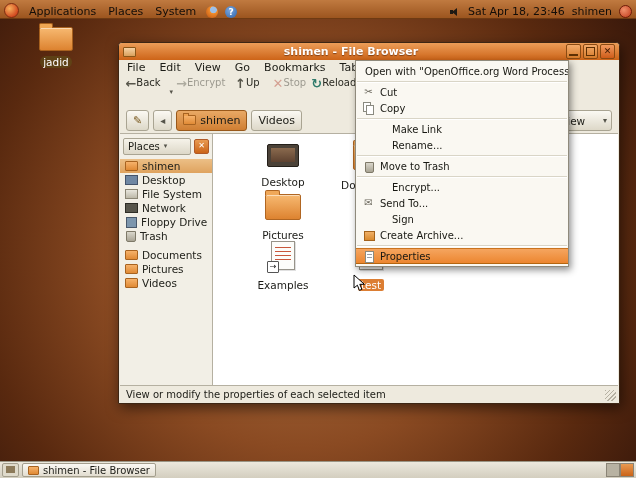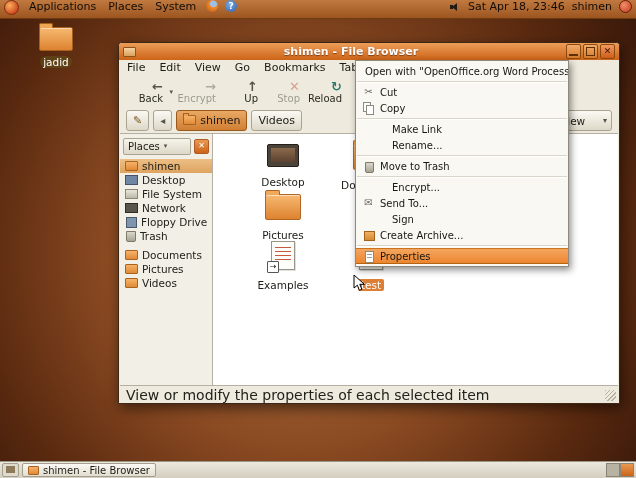--- a/index.html
+++ b/index.html
@@ -3,21 +3,21 @@
 <meta charset="utf-8">
 <style>
   html,body{margin:0;padding:0;}
   body{font-family:"DejaVu Sans","Liberation Sans",sans-serif;}
   .screen{position:relative;width:636px;height:478px;overflow:hidden;
     background:radial-gradient(circle 430px at 300px 255px,#b57a4a 0%,#8a4a22 45%,#59290f 75%,#33150a 100%);}
 
   
   .top-panel{position:absolute;left:0;top:0;right:0;height:18px;z-index:40;
     background:linear-gradient(#c07a40,#9c551f);border-bottom:1px solid #6e3a12;
-    display:flex;align-items:flex-start;padding:0 4px;gap:7px;font-size:11px;color:#120d08;}
+    display:flex;align-items:flex-end;padding:0 4px;gap:7px;font-size:11px;color:#120d08;}
   .panel-menu{padding:0 3px;cursor:default;}
   .logo{width:13px;height:13px;border-radius:50%;background:radial-gradient(circle at 35% 35%,#f7b05c,#d2491f 72%);border:1px solid #7e2c10;}
   .ff-icon{width:12px;height:12px;border-radius:50%;background:radial-gradient(circle at 62% 32%,#9cc0e8 0 28%,#ef8c2c 34%,#c45a14 90%);}
   .help-icon{width:12px;height:12px;border-radius:50%;background:radial-gradient(circle at 40% 35%,#7aa8e0,#2d62a8);position:relative;}
   .help-icon::before{content:"?";position:absolute;left:0;right:0;top:0;text-align:center;font-size:9px;line-height:12px;color:#fff;font-weight:bold;}
   .panel-right{margin-left:auto;display:flex;align-items:center;gap:7px;}
   .vol{position:relative;width:11px;height:10px;}
   .vol::before{content:"";position:absolute;left:0;top:3px;width:3px;height:4px;background:#1e1a14;}
   .vol::after{content:"";position:absolute;left:2px;top:1px;width:0;height:0;border-top:4px solid transparent;border-bottom:4px solid transparent;border-right:5px solid #1e1a14;}
   .power-icon{width:11px;height:11px;border-radius:50%;background:radial-gradient(circle at 35% 35%,#f0906a,#c23a1a);border:1px solid #6e1c08;}
@@ -42,21 +42,21 @@
   .wb-min::before{content:"";position:absolute;left:2px;right:2px;bottom:2px;height:2px;background:#5e3004;}
   .wb-max::before{content:"";position:absolute;left:2px;right:2px;top:2px;bottom:2px;border:1px solid #5e3004;}
   .wb-close{background:linear-gradient(#f09a5f,#cf5c19);}
   .wb-close::before{content:"✕";position:absolute;left:0;right:0;top:0;text-align:center;font-size:9px;line-height:12px;color:#401a02;font-weight:bold;}
 
   .menubar{position:absolute;left:1px;right:1px;top:17px;height:16px;background:#eeeade;
     display:flex;align-items:center;font-size:11px;color:#1c1c16;}
   .menu-item{padding:0 7px;line-height:16px;}
 
   .toolbar{position:absolute;left:1px;right:1px;top:33px;height:31px;display:flex;align-items:flex-start;padding:1px 3px 0;gap:2px;background:#eeeade;}
-  .tbtn{display:inline-flex;flex-direction:column;align-items:flex-end;justify-content:center;min-width:40px;height:29px;
+  .tbtn{display:inline-flex;flex-direction:row;align-items:flex-start;justify-content:center;min-width:40px;height:29px;
     border-radius:3px;font-size:10px;color:#2a2a22;position:relative;}
   .tbtn.with-drop{padding-right:11px;}
   .tdrop{position:absolute;right:1px;top:11px;font-size:7px;color:#56544a;}
   .tdrop::before{content:"▾";}
   .tbtn.disabled{opacity:.42;}
   .ticon{font-size:13px;line-height:13px;font-weight:bold;color:#56554a;}
   .i-back-arrow::before{content:"←";}
   .i-forward-arrow::before{content:"→";}
   .i-up-arrow::before{content:"↑";}
   .i-stop::before{content:"✕";color:#b23b2a;}
@@ -110,21 +110,21 @@
   .fi-page::before{content:"";position:absolute;left:3px;top:5px;right:3px;height:13px;
     background:repeating-linear-gradient(#c9573b 0 1px,transparent 1px 4px);}
   .fi-page.plain::before{background:repeating-linear-gradient(#9aa0a8 0 1px,transparent 1px 4px);}
   .emblem-link{position:absolute;left:-5px;bottom:-4px;width:10px;height:10px;background:#fff;border:1px solid #555;
     border-radius:1px;font-size:8px;line-height:10px;text-align:center;color:#111;}
   .emblem-link::before{content:"→";}
   .flabel{margin-top:2px;display:inline-block;font-size:10.5px;color:#1a1a16;max-width:62px;white-space:nowrap;}
   .flabel.sel{background:#dc7e33;color:#fff;border-radius:2px;padding:0 3px;}
 
   .statusbar{position:absolute;left:1px;right:1px;bottom:0;height:17px;background:#eeeade;border-top:1px solid #b5b0a1;
-    display:flex;align-items:center;padding-left:6px;font-size:14px;color:#22221c;}
+    display:flex;align-items:center;padding-left:6px;font-size:10px;color:#22221c;}
   .grip{position:absolute;right:2px;bottom:2px;width:11px;height:11px;
     background:repeating-linear-gradient(135deg,#b5b0a1 0 1px,transparent 1px 3px);}
 
   
   .cmenu{position:absolute;left:355px;top:60px;width:212px;z-index:50;background:#faf8f2;
     border:1px solid #8f8a7c;box-shadow:2px 3px 7px rgba(0,0,0,.45);padding:2px 0;font-size:10px;color:#181812;}
   .mitem{height:16px;display:flex;align-items:center;padding-left:36px;padding-right:4px;white-space:nowrap;overflow:hidden;}
   .mitem.flush{padding-left:9px;}
   .mitem.hl{background:linear-gradient(#f5a55f,#ec8630);border-top:1px solid #c9731f;border-bottom:1px solid #b5650f;height:14px;}
   .mitem.has-icon{padding-left:5px;}

